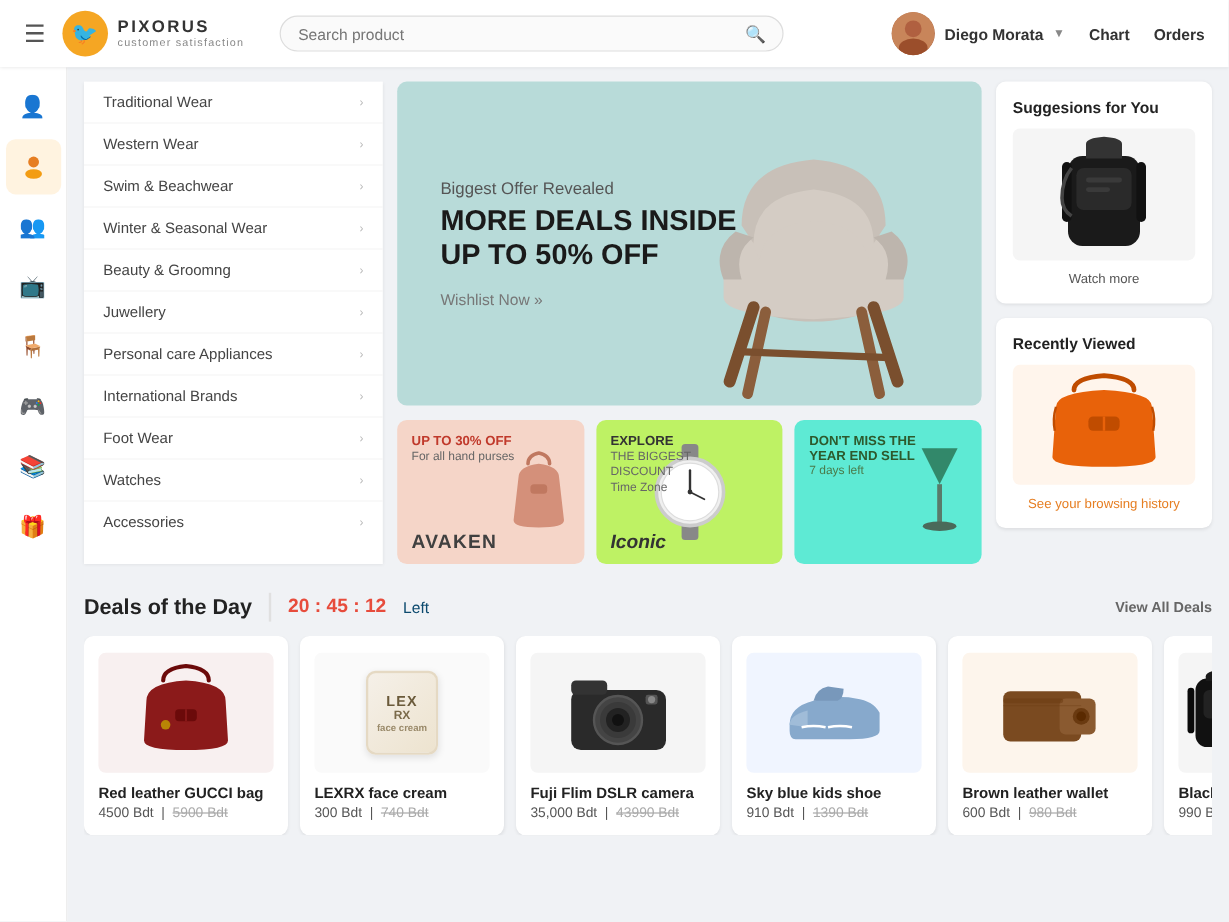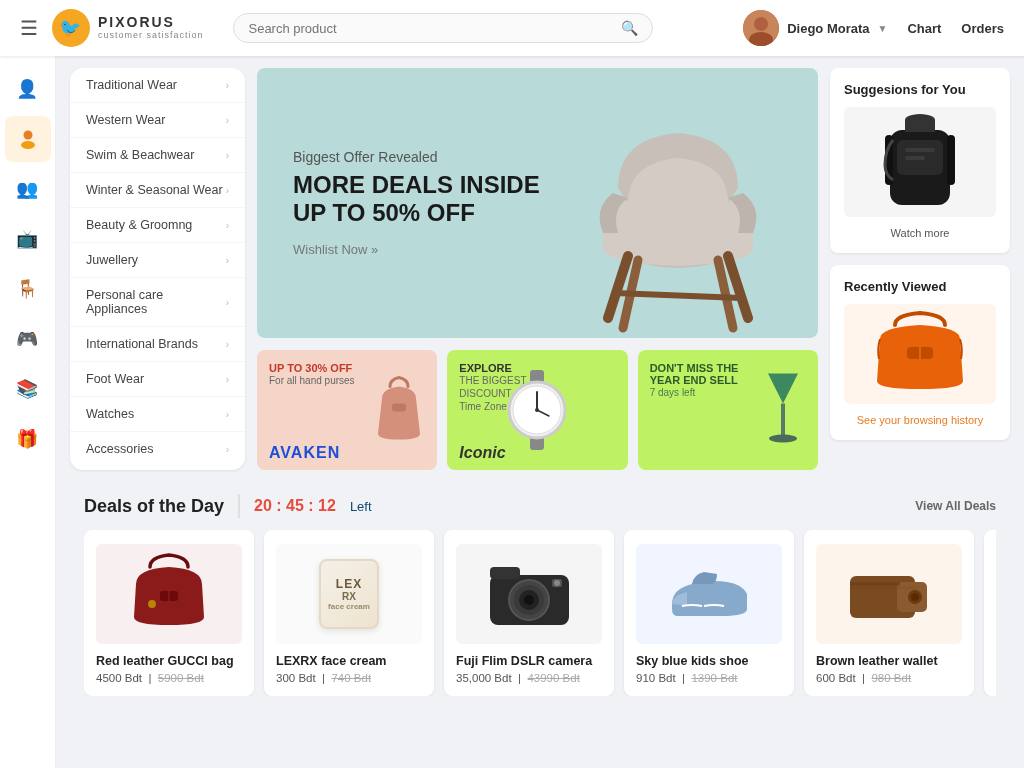--- a/index.html
+++ b/index.html
@@ -69,22 +69,22 @@
     .sidebar-icon-item.active { background: #fff3e0; color: #e67e22; }
 
     
     .content-area { flex: 1; display: flex; flex-direction: column; overflow: hidden; }
 
     
     .top-section { display: flex; padding: 12px 14px; gap: 12px; }
 
     
     .category-menu {
-      width: 175px; background: #fff;
-      border-radius: 13px; overflow: hidden;
+      width: 249px; background: #fff;
+      border-radius: 0; overflow: hidden;
       box-shadow: 0 1px 3px rgba(0,0,0,0.08);
       flex-shrink: 0;
     }
     .category-item {
       display: flex; align-items: center; justify-content: space-between;
       padding: 10px 16px; cursor: pointer; font-size: 12.5px; color: #444;
       border-bottom: 1px solid #f5f5f5;
       transition: background 0.12s;
     }
     .category-item:last-child { border-bottom: none; }
@@ -106,45 +106,45 @@
     }
 
     .mini-banners { display: flex; gap: 10px; height: 120px; }
     .mini-banner {
       flex: 1; border-radius: 8px; overflow: hidden; position: relative;
       display: flex; align-items: center; justify-content: center;
       cursor: pointer;
     }
     .mini-banner-1 { background: #f5d5c8; }
     .mini-banner-2 { background: #bef264; }
-    .mini-banner-3 { background: #bef264; }
+    .mini-banner-3 { background: #5eead4; }
     .mini-banner-text { position: absolute; left: 12px; top: 12px; z-index: 2; }
     .mini-tag { font-size: 11px; font-weight: 700; color: #c0392b; }
     .mini-sub { font-size: 10px; color: #666; line-height: 1.3; }
-    .mini-brand { font-size: 16px; font-weight: 800; letter-spacing: 1px; color: #1d4ed8; }
+    .mini-brand { font-size: 16px; font-weight: 800; letter-spacing: 1px; color: #404040; }
 
     
     .right-sidebar { width: 180px; display: flex; flex-direction: column; gap: 12px; flex-shrink: 0; }
     .sidebar-card { background: #fff; border-radius: 8px; padding: 14px; box-shadow: 0 1px 3px rgba(0,0,0,0.08); }
     .sidebar-card-title { font-weight: 700; font-size: 13px; margin-bottom: 10px; color: #222; }
     .recently-viewed-img {
       width: 100%; height: 100px; background: #fff5ec;
       border-radius: 6px; display: flex; align-items: center; justify-content: center;
       margin-bottom: 10px; overflow: hidden;
     }
     .browse-history { font-size: 11px; color: #e67e22; cursor: pointer; text-align: center; display: block; }
     .suggestion-img {
       width: 100%; height: 110px; background: #f5f5f5;
       border-radius: 6px; display: flex; align-items: center; justify-content: center;
       margin-bottom: 10px; overflow: hidden;
     }
     .watch-more { font-size: 11px; color: #555; cursor: pointer; text-align: center; display: block; }
 
     
-    .deals-section { padding: 12px 28px 14px; }
+    .deals-section { padding: 12px 14px 14px; }
     .deals-header { display: flex; align-items: center; margin-bottom: 12px; gap: 14px; }
     .deals-title { font-size: 18px; font-weight: 700; color: #222; }
     .deals-timer { color: #e74c3c; font-weight: 700; font-size: 16px; }
     .deals-left { color: #0c4a6e; font-size: 13px; }
     .view-all { margin-left: auto; font-size: 12px; color: #666; cursor: pointer; font-weight: 600; }
     .deals-divider { width: 2px; height: 24px; background: #e0e0e0; }
 
     .deals-grid { display: flex; gap: 10px; overflow-x: hidden; }
     .deal-card {
       background: #fff; border-radius: 8px;

